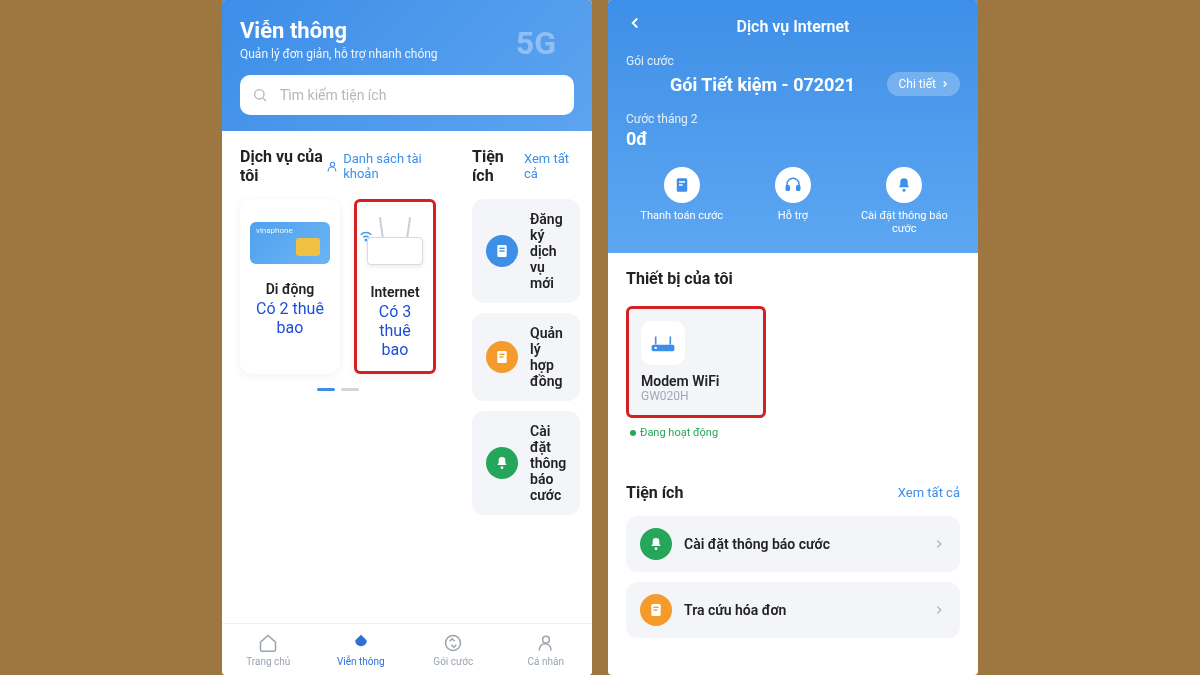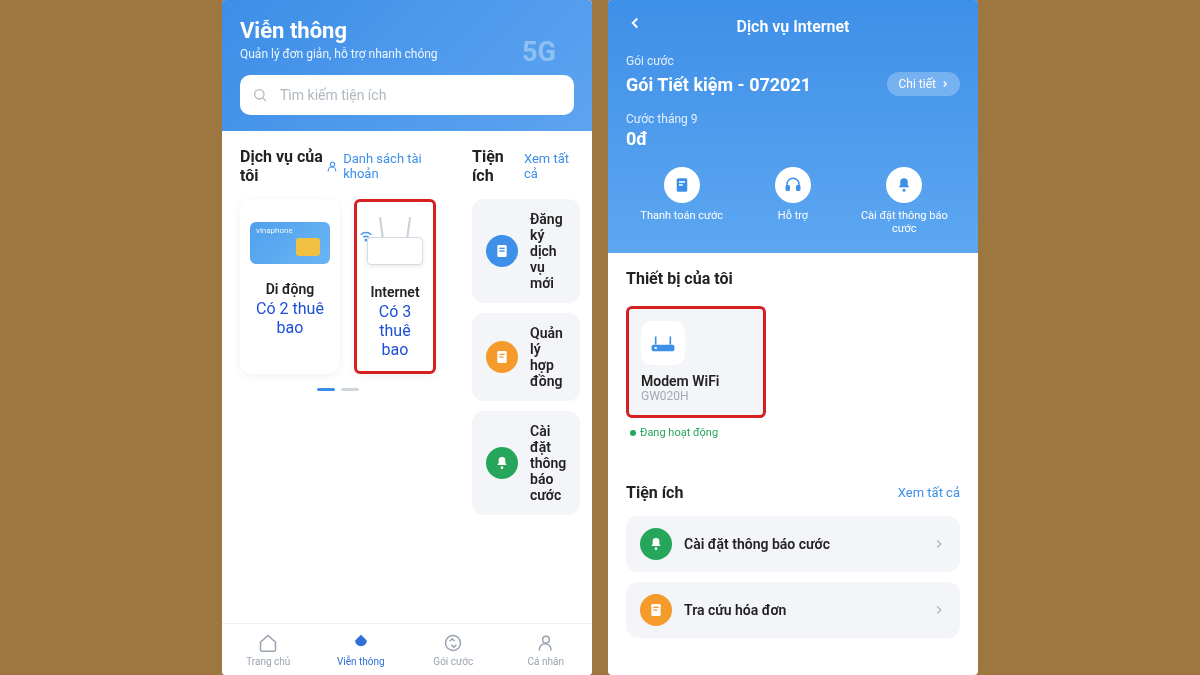--- a/index.html
+++ b/index.html
@@ -1,21 +1,21 @@
 <!DOCTYPE html>
 <html><head>
 <meta charset="utf-8">
 <style>
 * { margin: 0; padding: 0; box-sizing: border-box; font-family: -apple-system, BlinkMacSystemFont, 'Segoe UI', Roboto, Arial, sans-serif; }
 body { background: #9d7640; display: flex; align-items: center; justify-content: center; width: 1200px; height: 675px; gap: 16px; }
 .phone { width: 370px; height: 675px; background: #fff; border-radius: 4px; overflow: hidden; position: relative; display: flex; flex-direction: column; }
 .hero { background: linear-gradient(135deg, #3d8ee8 0%, #5da4f0 100%); padding: 18px 18px 16px 18px; color: #fff; position: relative; }
 .hero-title { font-size: 22px; font-weight: 700; margin-bottom: 4px; }
 .hero-sub { font-size: 12px; opacity: 0.9; margin-bottom: 14px; }
-.hero-5g { position: absolute; right: 36px; top: 36px; font-size: 27px; font-weight: 700; opacity: 0.35; }
+.hero-5g { position: absolute; right: 36px; top: 24px; font-size: 32px; font-weight: 700; opacity: 0.35; }
 .search-wrap { position: relative; }
 .search { width: 100%; border: none; border-radius: 10px; padding: 12px 14px 12px 40px; font-size: 14px; color: #333; outline: none; }
 .search::placeholder { color: #b0b8c0; }
 .search-icon { position: absolute; left: 12px; top: 50%; transform: translateY(-50%); color: #b0b8c0; }
 .section { padding: 16px 18px 0 18px; }
 .section-header { display: flex; justify-content: space-between; align-items: center; margin-bottom: 14px; }
 .section-title { font-size: 16px; font-weight: 700; color: #222; }
 .section-link { font-size: 13px; color: #3d8ee8; display: flex; align-items: center; gap: 4px; }
 .section-link .user-icon { display: inline-block; }
 .cards-row { display: flex; gap: 14px; }
@@ -34,21 +34,21 @@
 .tabbar { border-top: 1px solid #eef0f3; display: flex; padding: 8px 0; margin-top: auto; background: #fff; }
 .tab { flex: 1; text-align: center; color: #9aa4b0; font-size: 10px; }
 .tab.active { color: #2f6fd8; }
 .tab-icon { height: 22px; display: flex; align-items: center; justify-content: center; margin-bottom: 2px; }
 
 .r-header { background: linear-gradient(180deg, #3e8fe8 0%, #5da7f1 100%); padding: 14px 18px 18px 18px; color: #fff; position: relative; }
 .r-top { display: flex; align-items: center; justify-content: center; position: relative; height: 24px; }
 .r-back { position: absolute; left: 0; top: 0; font-size: 20px; }
 .r-title { font-size: 16px; font-weight: 600; }
 .r-pkg-label { font-size: 12px; opacity: 0.85; margin-top: 16px; }
-.r-pkg-row { display: flex; justify-content: space-between; align-items: center; margin-top: 4px; }
+.r-pkg-row { display: flex; justify-content: space-between; align-items: center; margin-top: 4px; margin-left: 44px; }
 .r-pkg-name { font-size: 18px; font-weight: 700; }
 .chip { background: rgba(255,255,255,0.25); border-radius: 14px; padding: 5px 10px 5px 12px; font-size: 12px; display: flex; align-items: center; gap: 4px; }
 .r-month { font-size: 12px; opacity: 0.85; margin-top: 16px; }
 .r-amount { font-size: 18px; font-weight: 700; margin-top: 2px; }
 .r-actions { display: flex; justify-content: space-around; margin-top: 18px; text-align: center; }
 .r-action { flex: 1; font-size: 11px; }
 .r-action-icon { width: 36px; height: 36px; background: #fff; border-radius: 50%; margin: 0 auto 6px auto; display: flex; align-items: center; justify-content: center; color: #3e8fe8; }
 .device-card { margin: 4px 18px 0 18px; background: #f3f5f8; border-radius: 12px; padding: 12px; width: 140px; position: relative; border: 3px solid #d42020; border-radius: 6px; }
 .device-icon-wrap { width: 44px; height: 44px; background: #fff; border-radius: 10px; display: flex; align-items: center; justify-content: center; margin-bottom: 8px; color: #3e8fe8; }
 .device-name { font-size: 14px; font-weight: 600; color: #222; }
@@ -223,21 +223,21 @@
     <div class="r-pkg-label">Gói cước</div>
     <div class="r-pkg-row">
       <div class="r-pkg-name">Gói Tiết kiệm - 072021</div>
       <div class="chip">
         <span>Chi tiết</span>
         <svg width="10" height="10" viewBox="0 0 24 24" fill="none" stroke="#fff" stroke-width="3">
             <polyline points="9 18 15 12 9 6"></polyline>
           </svg>
       </div>
     </div>
-    <div class="r-month">Cước tháng 9</div>
+    <div class="r-month">Cước tháng 2</div>
     <div class="r-amount">0đ</div>
     <div class="r-actions">
       <div class="r-action">
         <div class="r-action-icon">
             <svg width="18" height="18" viewBox="0 0 24 24" fill="currentColor">
               <rect x="5" y="3" width="14" height="18" rx="2"></rect>
               <rect x="8" y="7" width="8" height="2" fill="#fff"></rect>
               <rect x="8" y="11" width="5" height="2" fill="#fff"></rect>
             </svg>
           </div>

